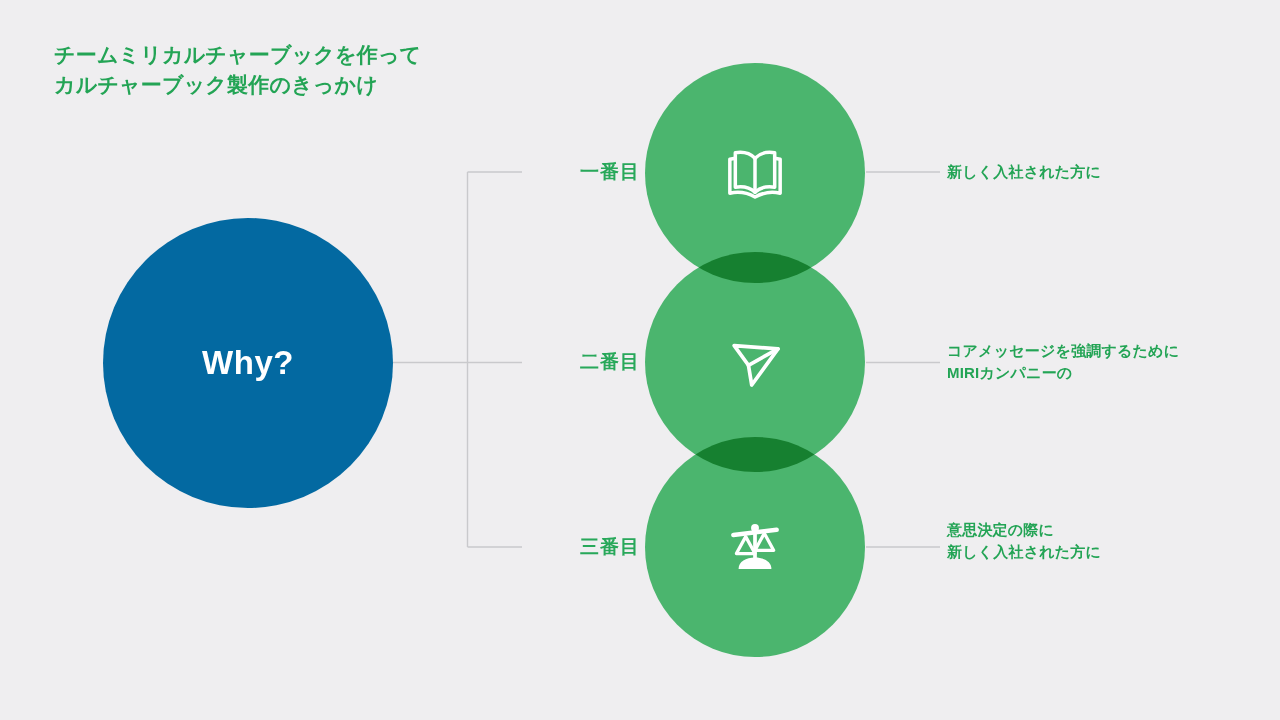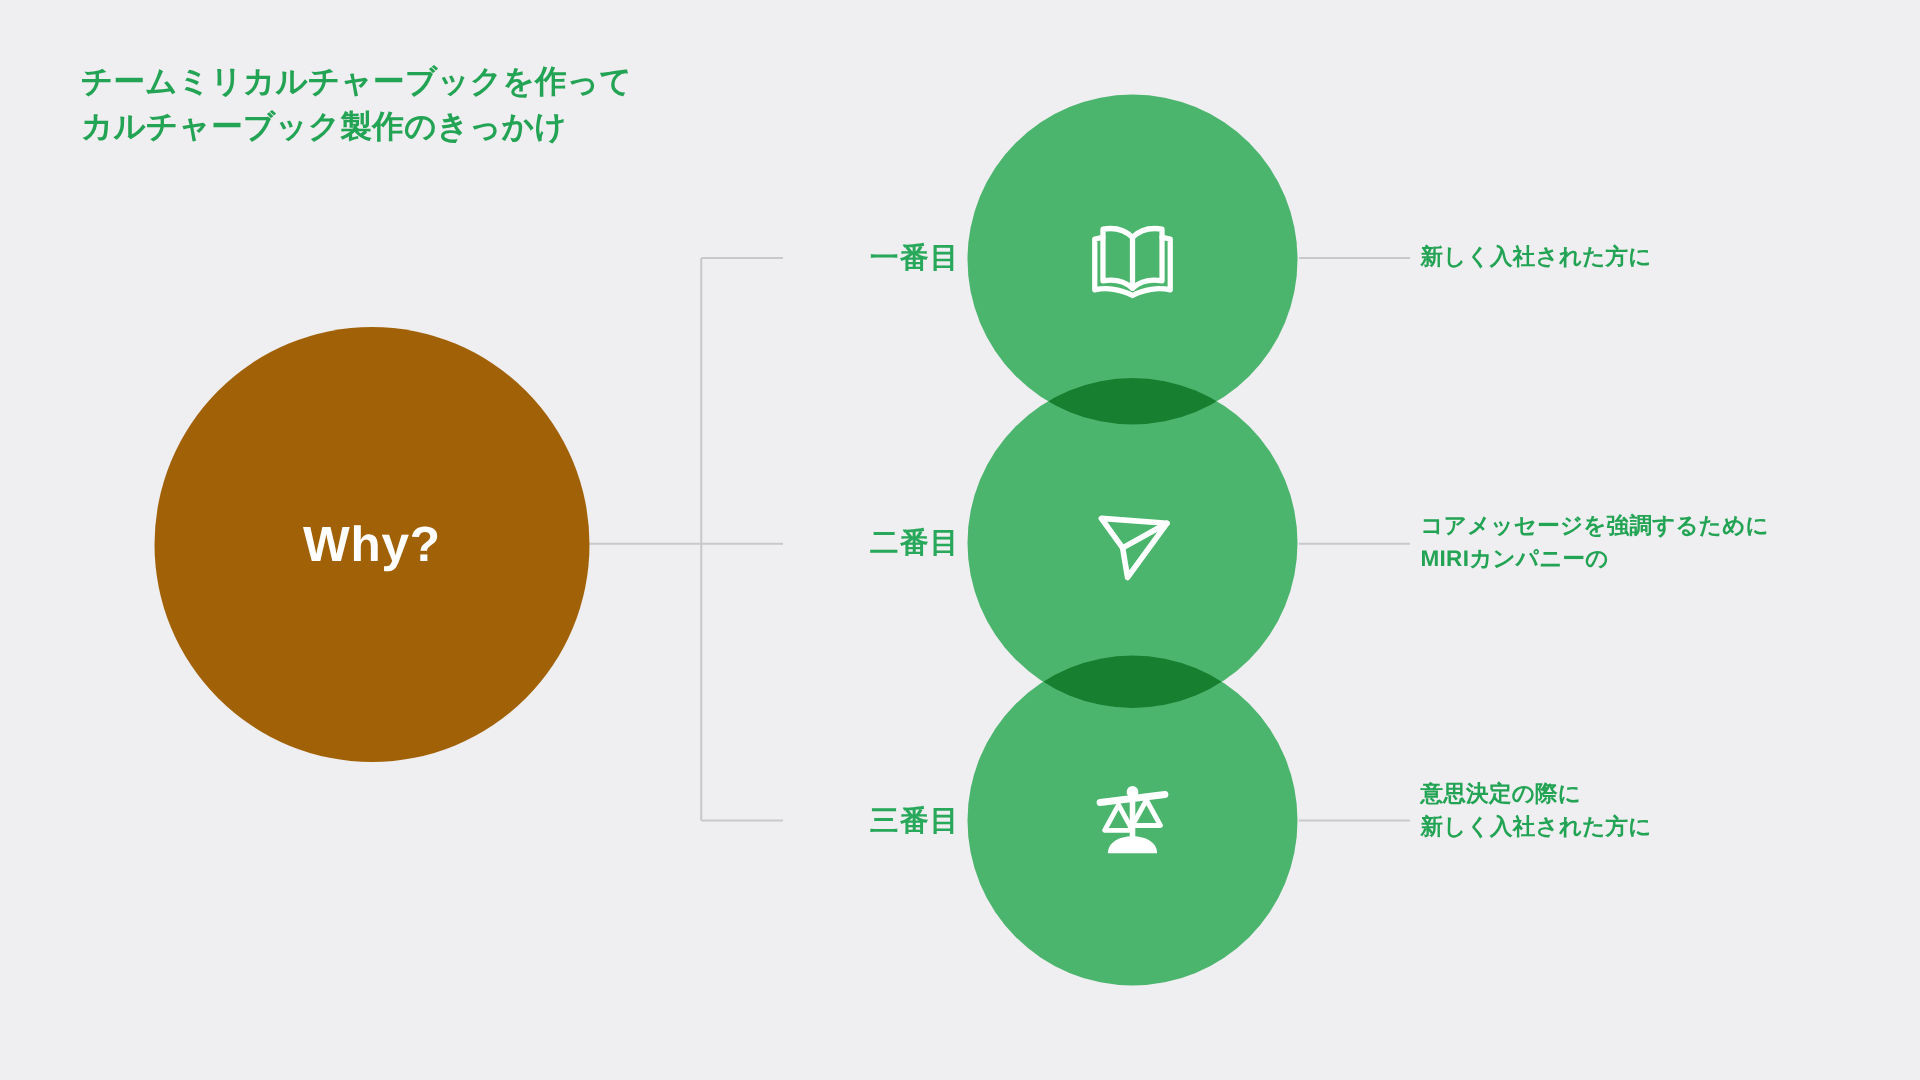--- a/index.html
+++ b/index.html
@@ -46,21 +46,21 @@
   }
 
   
   #why-circle {
     position: absolute;
     left: 103px;
     top: 218px;
     width: 290px;
     height: 290px;
     border-radius: 50%;
-    background: #a16207;
+    background: #0369a1;
     display: flex;
     align-items: center;
     justify-content: center;
   }
   #why-label {
     color: #ffffff;
     font-size: 33px;
     font-weight: bold;
     letter-spacing: 0.5px;
   }

